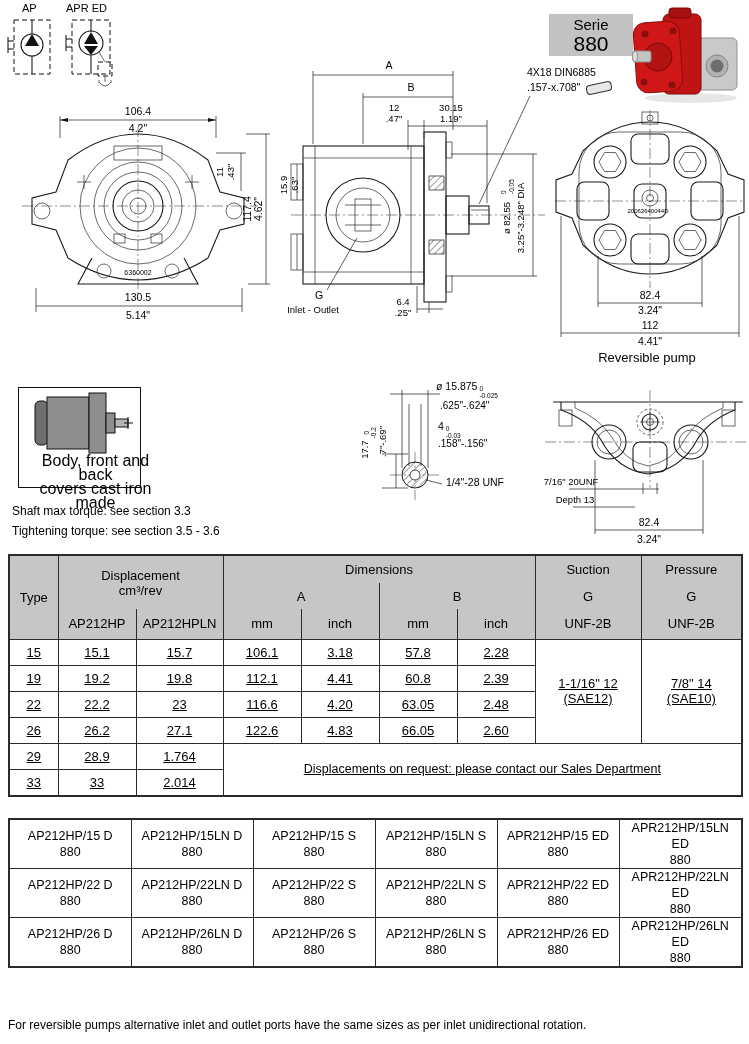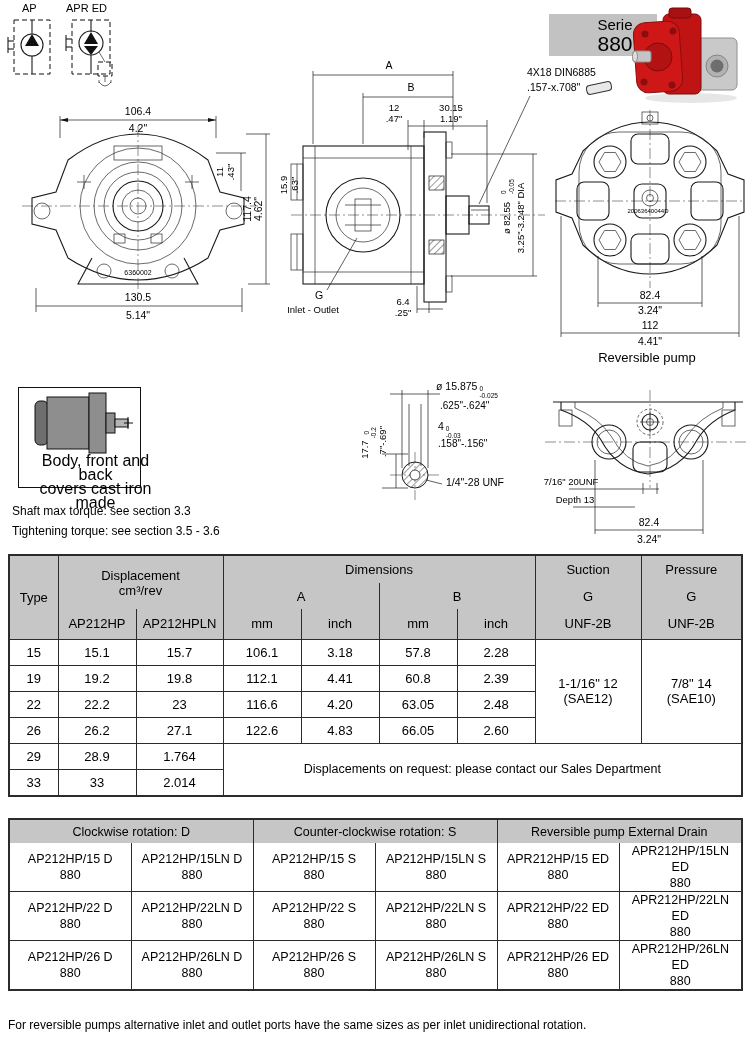--- a/index.html
+++ b/index.html
@@ -20,21 +20,21 @@
   text.dts { font-size:9.5px;  fill:#000; text-anchor:middle; }
   text.tiny{ fill:#000; text-anchor:middle; }
 
   
   .tol { display:inline-flex; flex-direction:column; font-size:6.5px; line-height:6.5px;
          margin-left:2px; vertical-align:-1px; }
   .rot90 { transform:rotate(-90deg); transform-origin:center; }
 
   
   .serie { position:absolute; left:549px; top:14px; width:84px; height:42px; background:#c2c2c2;
-           display:flex; flex-direction:column; align-items:center; justify-content:center;padding-left:24px; }
+           display:flex; flex-direction:column; align-items:center; justify-content:center; }
   .serie .l1 { font-size:15px; line-height:17px; }
   .serie .l2 { font-size:21px; line-height:22px; }
 
   
   .castbox { position:absolute; left:18px; top:387px; width:123px; height:101px;
              border:1.5px solid #111; box-sizing:border-box; }
   .castcap { position:absolute; left:16px; top:66px; width:100%; text-align:center;
              font-size:16px; line-height:14px; }
 
   .note { position:absolute; font-size:12px; }
@@ -48,21 +48,21 @@
   table { border-collapse:collapse; table-layout:fixed; position:absolute; left:8px; }
   .t1 { top:554px; width:733px; font-size:13px; }
   .t2 { top:818px; width:733px; font-size:12.5px; }
   .t1 th, .t1 td, .t2 th, .t2 td {
       border:1px solid #2b2b2b; text-align:center; vertical-align:middle; padding:0 2px; }
   .t1 { border:2px solid #2b2b2b; }
   .t2 { border:2px solid #2b2b2b; }
   .t1 th, .t2 th { background:#c6c6c6; font-weight:normal; }
   .hb { border-bottom-style:hidden !important; }
   .t2 td { height:37px; line-height:16px; }
-  .t1 td { height:25px; }
+  .t1 td { height:25px;text-decoration:underline; }
   .t1 .noteCell { font-size:12.5px; }
 
   .footer { position:absolute; left:8px; top:1018px; font-size:12px; }
   .revtitle { position:absolute; left:0; top:0; width:100%; text-align:center;
               font-size:13px; line-height:16px; }
 </style>
 </head>
 <body>
 
 <div class="page">
@@ -499,25 +499,20 @@
   <table class="t2">
     <colgroup>
       <col style="width:122px">
         <col style="width:122px">
         <col style="width:122px">
       <col style="width:122px">
         <col style="width:122px">
         <col style="width:123px">
     </colgroup>
     <tbody>
-        <tr style="height:24px">
-      <th colspan="2" class="hb">Clockwise rotation: D</th>
-      <th colspan="2" class="hb">Counter-clockwise rotation: S</th>
-      <th colspan="2" class="hb">Reversible pump External Drain</th>
-    </tr>
     <tr>
       <td class="pre">AP212HP/15 D
 880</td>
       <td class="pre">AP212HP/15LN D
 880</td>
       <td class="pre">AP212HP/15 S
 880</td>
       <td class="pre">AP212HP/15LN S
 880</td>
       <td class="pre">APR212HP/15 ED

